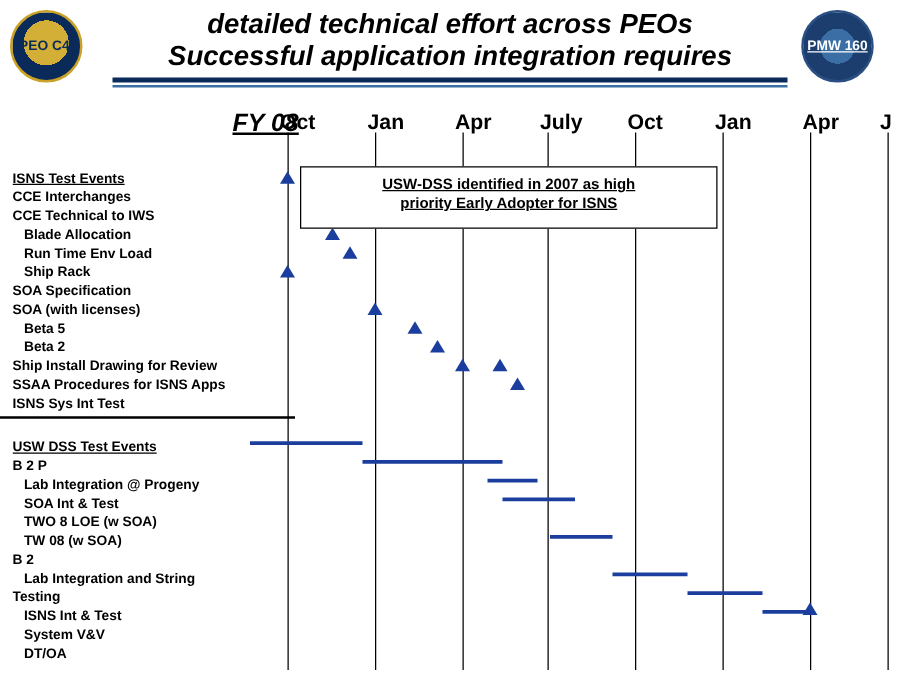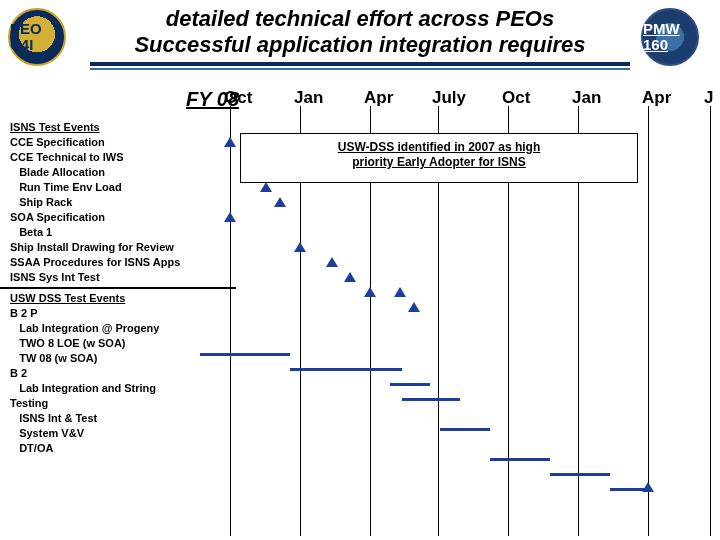--- a/index.html
+++ b/index.html
@@ -19,24 +19,24 @@
   }
   .seal {
     position: absolute;
     top: 8px;
     width: 58px;
     height: 58px;
     border-radius: 50%;
     display: flex;
     align-items: center;
     justify-content: center;
-    font-size: 15px;
+    font-size: 11px;
     font-weight: bold;
     color: #fff;
-    text-align: left;
+    text-align: right;
     line-height: 1.1;
   }
   .seal-left {
     left: 8px;
     background: radial-gradient(circle at 50% 45%, #d4af37 0 18px, #0a2a5a 18px 100%);
     border: 2px solid #c9a227;
   }
   .seal-left span { color:#0a2a5a; }
   .seal-right {
     right: 21px;
@@ -72,21 +72,21 @@
     top: 32px;
     width: 222px;
     font-size: 11px;
     font-weight: 700;
     line-height: 15px;
   }
   .list-col .row {
     white-space: pre;
     overflow: hidden;
   }
-  .list-col .row.ul { text-decoration: underline; }
+  .list-col .row.ul { text-decoration: underline; margin-top: 16px; }
   .list-col .hr {
     border-top: 2px solid #000;
     margin: 2px -4px 2px -10px;
   }
   .tl {
     position: absolute;
     left: 160px;
     right: 0;
     top: 0;
     bottom: 0;
@@ -162,34 +162,37 @@
     <div>Successful application integration requires</div>
   </div>
   <div class="title-rule"></div>
   <div class="title-rule light"></div>
 </div>
 
 <div class="chart-shell">
 
   <div class="list-col" id="task-list">
       <div class="row ul">ISNS Test Events</div>
-      <div class="row">CCE Specification</div>
+      <div class="row">CCE Interchanges</div>
       <div class="row">CCE Technical to IWS</div>
       <div class="row">   Blade Allocation</div>
       <div class="row">   Run Time Env Load</div>
       <div class="row">   Ship Rack</div>
       <div class="row">SOA Specification</div>
-      <div class="row">   Beta 1</div>
+      <div class="row">SOA (with licenses)</div>
+      <div class="row">   Beta 5</div>
+      <div class="row">   Beta 2</div>
       <div class="row">Ship Install Drawing for Review</div>
       <div class="row">SSAA Procedures for ISNS Apps</div>
       <div class="row">ISNS Sys Int Test</div>
       <div class="hr"></div>
       <div class="row ul">USW DSS Test Events</div>
       <div class="row">B 2 P</div>
       <div class="row">   Lab Integration @ Progeny</div>
+      <div class="row">   SOA Int &amp; Test</div>
       <div class="row">   TWO 8 LOE (w SOA)</div>
       <div class="row">   TW 08 (w SOA)</div>
       <div class="row">B 2</div>
       <div class="row">   Lab Integration and String</div>
       <div class="row">Testing</div>
       <div class="row">   ISNS Int &amp; Test</div>
       <div class="row">   System V&amp;V</div>
       <div class="row">   DT/OA</div>
     </div>
 
@@ -226,19 +229,19 @@
       <div class="bar" style="left: 30px; width: 90px; top: 265px;"></div>
       <div class="bar" style="left: 120px; width: 112px; top: 280px;"></div>
       <div class="bar" style="left: 220px; width: 40px; top: 295px;"></div>
       <div class="bar" style="left: 232px; width: 58px; top: 310px;"></div>
       <div class="bar" style="left: 270px; width: 50px; top: 340px;"></div>
       <div class="bar" style="left: 320px; width: 60px; top: 370px;"></div>
       <div class="bar" style="left: 380px; width: 60px; top: 385px;"></div>
       <div class="bar" style="left: 440px; width: 38px; top: 400px;"></div>
     </div>
 
-  <div class="callout" style="left:230px; top:45px; width:398px;">
+  <div class="callout" style="left:230px; top:45px; width:334px;">
     <div class="head">
       <span>USW-DSS identified in 2007 as high</span><br>
       <span>priority Early Adopter for ISNS</span>
     </div>
   </div>
 </div>
 
 </body></html>

